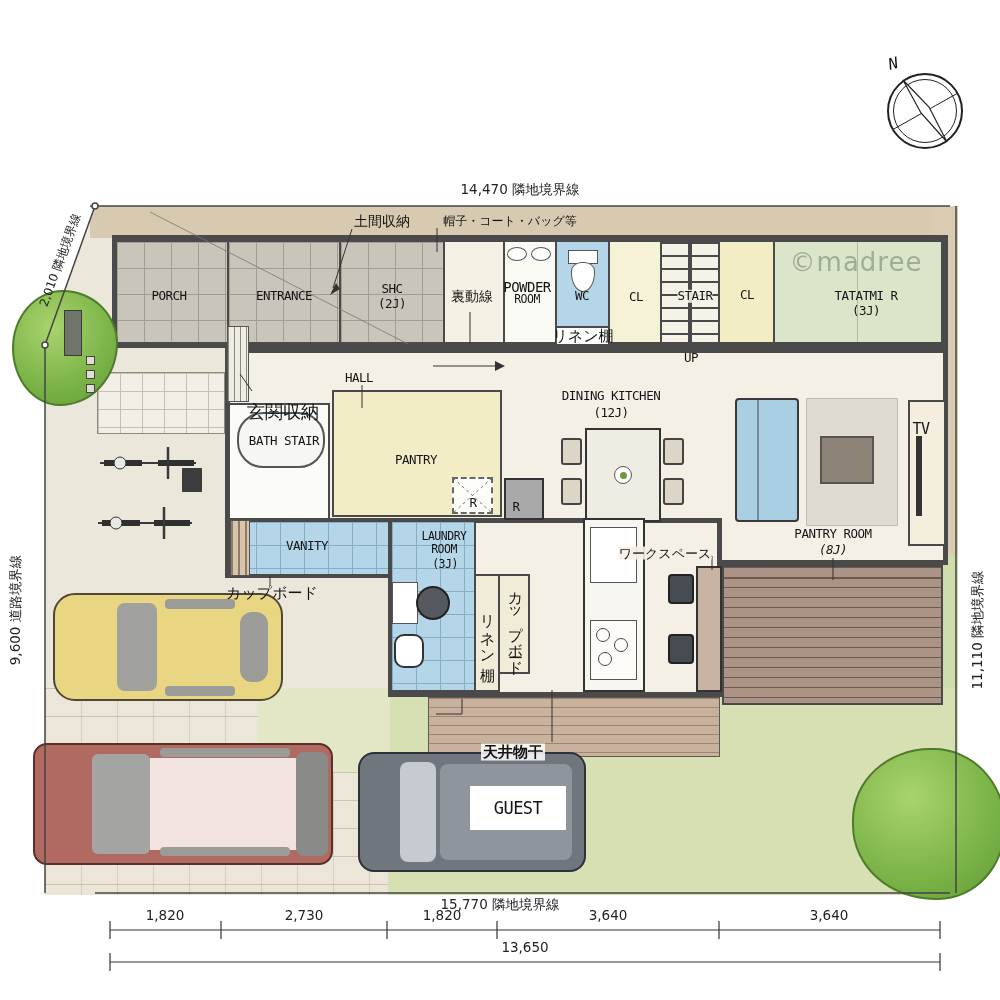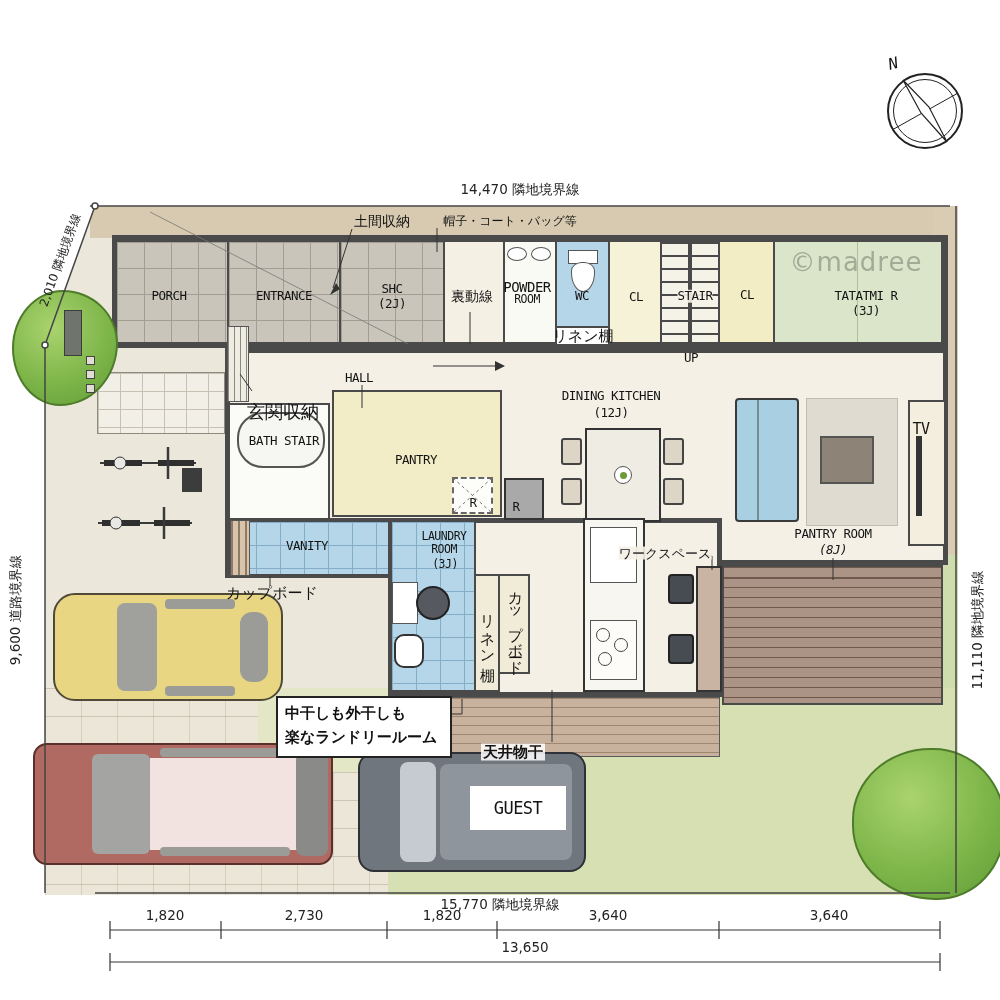--- a/index.html
+++ b/index.html
@@ -269,22 +269,18 @@
   <div class="lbl" style="left:444px;top:537px;font-size:11.5px;">LAUNDRY</div>
   <div class="lbl" style="left:444px;top:550px;font-size:11.5px;">ROOM</div>
   <div class="lbl" style="left:445px;top:565px;font-size:11.5px;">(3J)</div>
   <div class="lbl jp sm vert" style="left:487px;top:630px;">リネン棚</div>
   <div class="lbl jp sm vert" style="left:515px;top:624px;">カップボード</div>
   <div class="lbl jp" style="left:665px;top:553px;font-size:13px;background:rgba(244,240,229,.9);">ワークスペース</div>
   <div class="lbl" style="left:518px;top:808px;font-size:17px;z-index:28;">GUEST</div>
 
   <div class="lbl jp" style="left:382px;top:221px;font-size:14px;">土間収納</div>
   <div class="lbl jp" style="left:510px;top:221px;font-size:12px;">帽子・コート・バッグ等</div>
-  <div class="notebox" style="left:276px;top:696px;width:158px;height:52px;">
-    <div>中干しも外干しも</div>
-    <div>楽なランドリールーム</div>
-  </div>
   <div class="lbl jp" style="left:513px;top:752px;font-size:15px;font-weight:600;background:rgba(255,255,255,.85);padding:1px 2px;z-index:46;">天井物干</div>
 
   <div class="lbl" style="left:893px;top:64px;font-size:16px;font-style:italic;transform:translate(-50%,-50%) rotate(-15deg);">N</div>
   <div class="lbl" style="left:856px;top:262px;font-family:'DejaVu Sans',sans-serif;font-size:26px;color:rgba(110,125,110,.55);letter-spacing:1px;z-index:50;">©madree</div>
 
 </div>
 
 </body></html>

